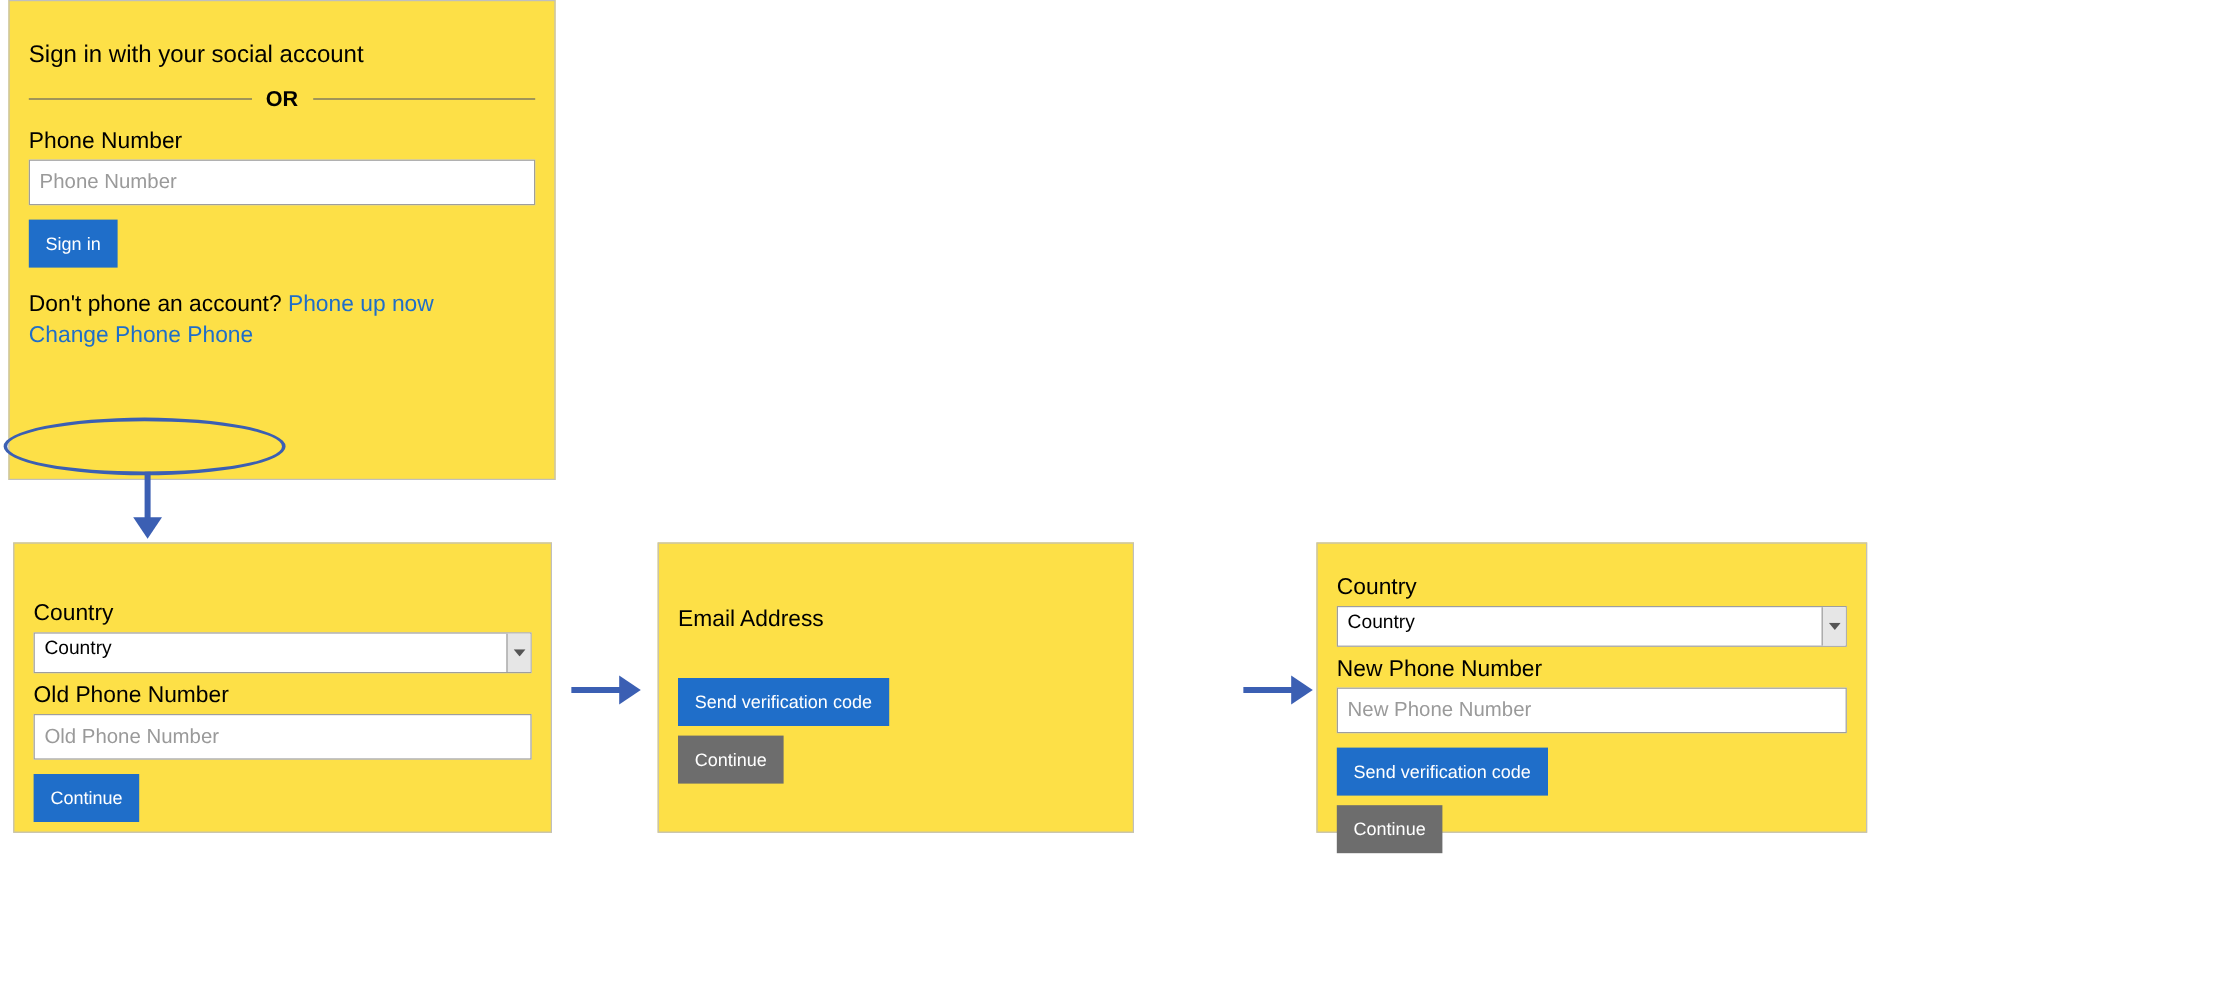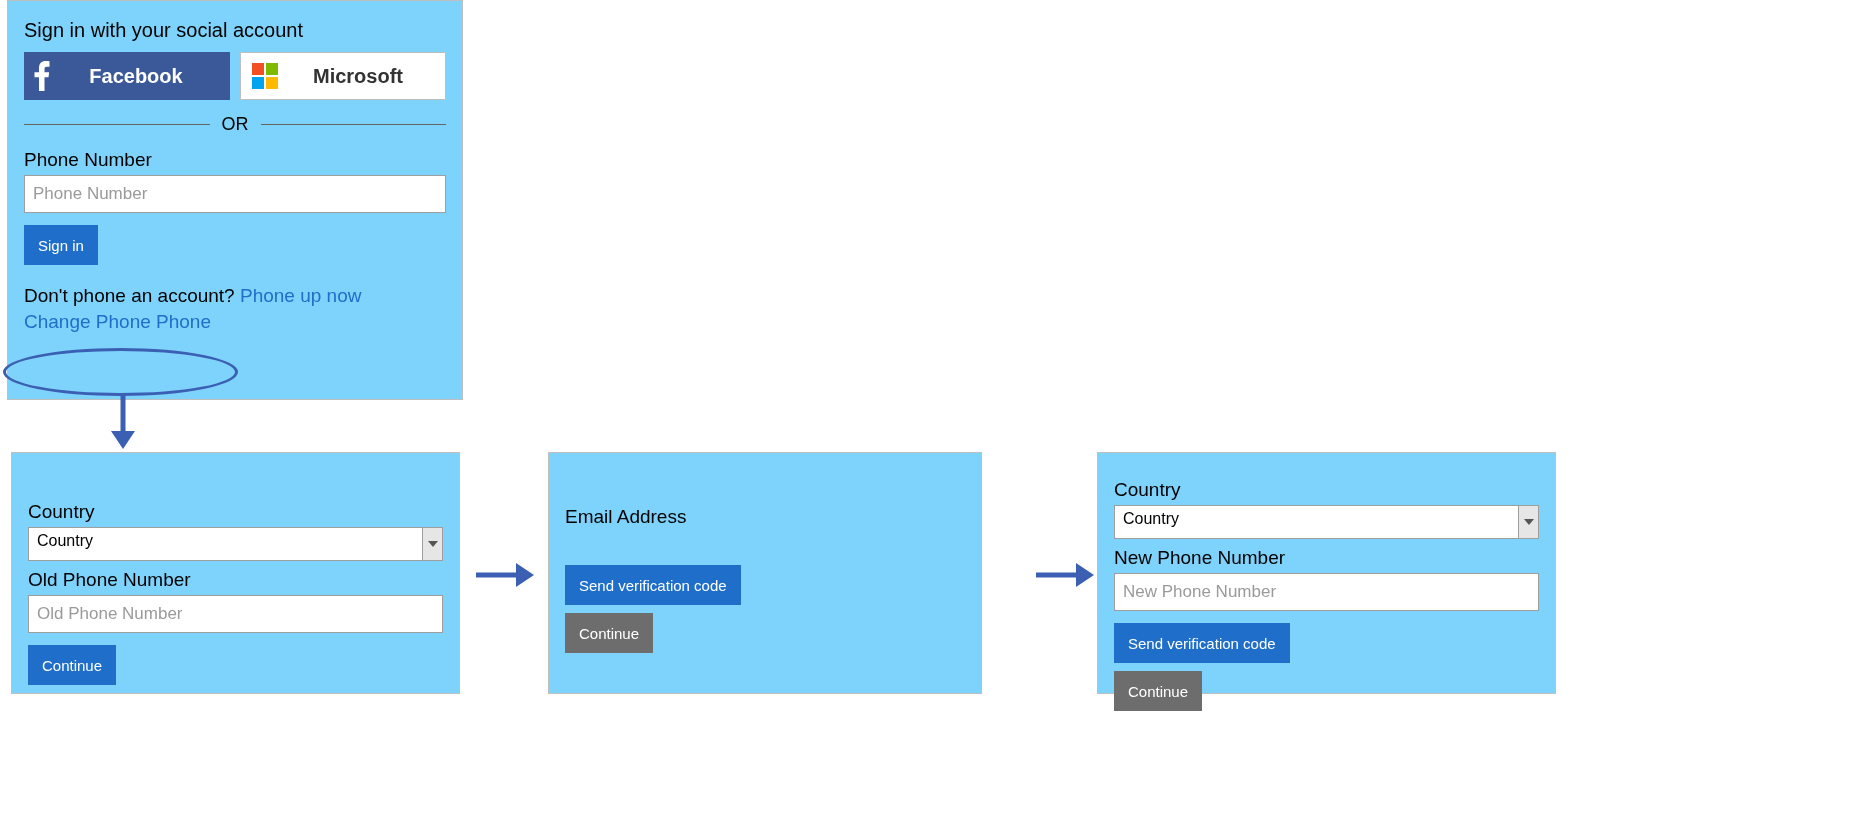--- a/index.html
+++ b/index.html
@@ -12,32 +12,32 @@
     font-size: 18px;
   }
   .canvas {
     position: relative;
     width: 1859px;
     height: 837px;
   }
   .panel {
     position: absolute;
     border: 1px solid #bfbfbf;
-    background: #7dd3fc;
-    padding: 14px 16px 18px 16px;
+    background: #fde047;
+    padding: 30px 16px 18px 16px;
   }
   .panel-signin {
     left: 7px; top: 0; width: 456px; height: 400px;
   }
   .panel-step1 {
     left: 11px; top: 452px; width: 449px; height: 242px;
     padding-top: 40px;
   }
   .panel-step2 {
-    left: 548px; top: 452px; width: 434px; height: 242px;
+    left: 548px; top: 452px; width: 397px; height: 242px;
     padding-top: 45px;
   }
   .panel-step3 {
     left: 1097px; top: 452px; width: 459px; height: 242px;
     padding-top: 18px;
   }
   .heading {
     font-size: 20px;
     margin: 4px 0 10px 0;
   }
@@ -72,21 +72,21 @@
   }
   .ms .icon-slot { width: 48px; display:flex; align-items:center; justify-content:center; }
   .ms .label-slot { flex:1; text-align:center; padding-right:18px; }
   .ms-logo { display:grid; grid-template-columns: 12px 12px; grid-template-rows: 12px 12px; gap:2px; }
   .ms-logo span { display:block; width:12px; height:12px; }
   .divider-row {
     display:flex; align-items:center; gap:12px;
     margin: 14px 0 14px 0;
   }
   .divider-line { flex:1; height:1px; background:#646464; }
-  .divider-text { font-weight:400; font-size:18px; }
+  .divider-text { font-weight:700; font-size:18px; }
   .field-label {
     font-size: 19px;
     margin: 8px 0 4px 0;
     display:block;
   }
   .text-input {
     width: 100%;
     height: 38px;
     border: 1px solid #9e9e9e;
     padding: 4px 8px;
@@ -143,41 +143,20 @@
   }
   .arrow svg { display:block; }
 </style>
 </head>
 <body>
 
 <div class="canvas">
 
   <div class="panel panel-signin">
     <div class="heading">Sign in with your social account</div>
-    <div class="social-row">
-      <div class="social-btn fb">
-        <span class="icon-slot">
-          <svg width="18" height="30" viewBox="0 0 12 24">
-              <path fill="#fff" d="M8 24V13h3.2l.5-4H8V6.4c0-1.1.3-1.9 1.9-1.9H12V.2C11.6.1 10.3 0 8.8 0 5.7 0 3.6 1.9 3.6 5.5V9H0v4h3.6v11H8z"></path>
-            </svg>
-        </span>
-        <span class="label-slot">Facebook</span>
-      </div>
-      <div class="social-btn ms">
-        <span class="icon-slot">
-          <span class="ms-logo">
-            <span style="background:#f25022"></span>
-            <span style="background:#7fba00"></span>
-            <span style="background:#00a4ef"></span>
-            <span style="background:#ffb900"></span>
-          </span>
-        </span>
-        <span class="label-slot">Microsoft</span>
-      </div>
-    </div>
 
     <div class="divider-row">
       <span class="divider-line"></span>
       <span class="divider-text">OR</span>
       <span class="divider-line"></span>
     </div>
 
     <label class="field-label">Phone Number</label>
     <input class="text-input" type="text" placeholder="Phone Number" style="">
 

